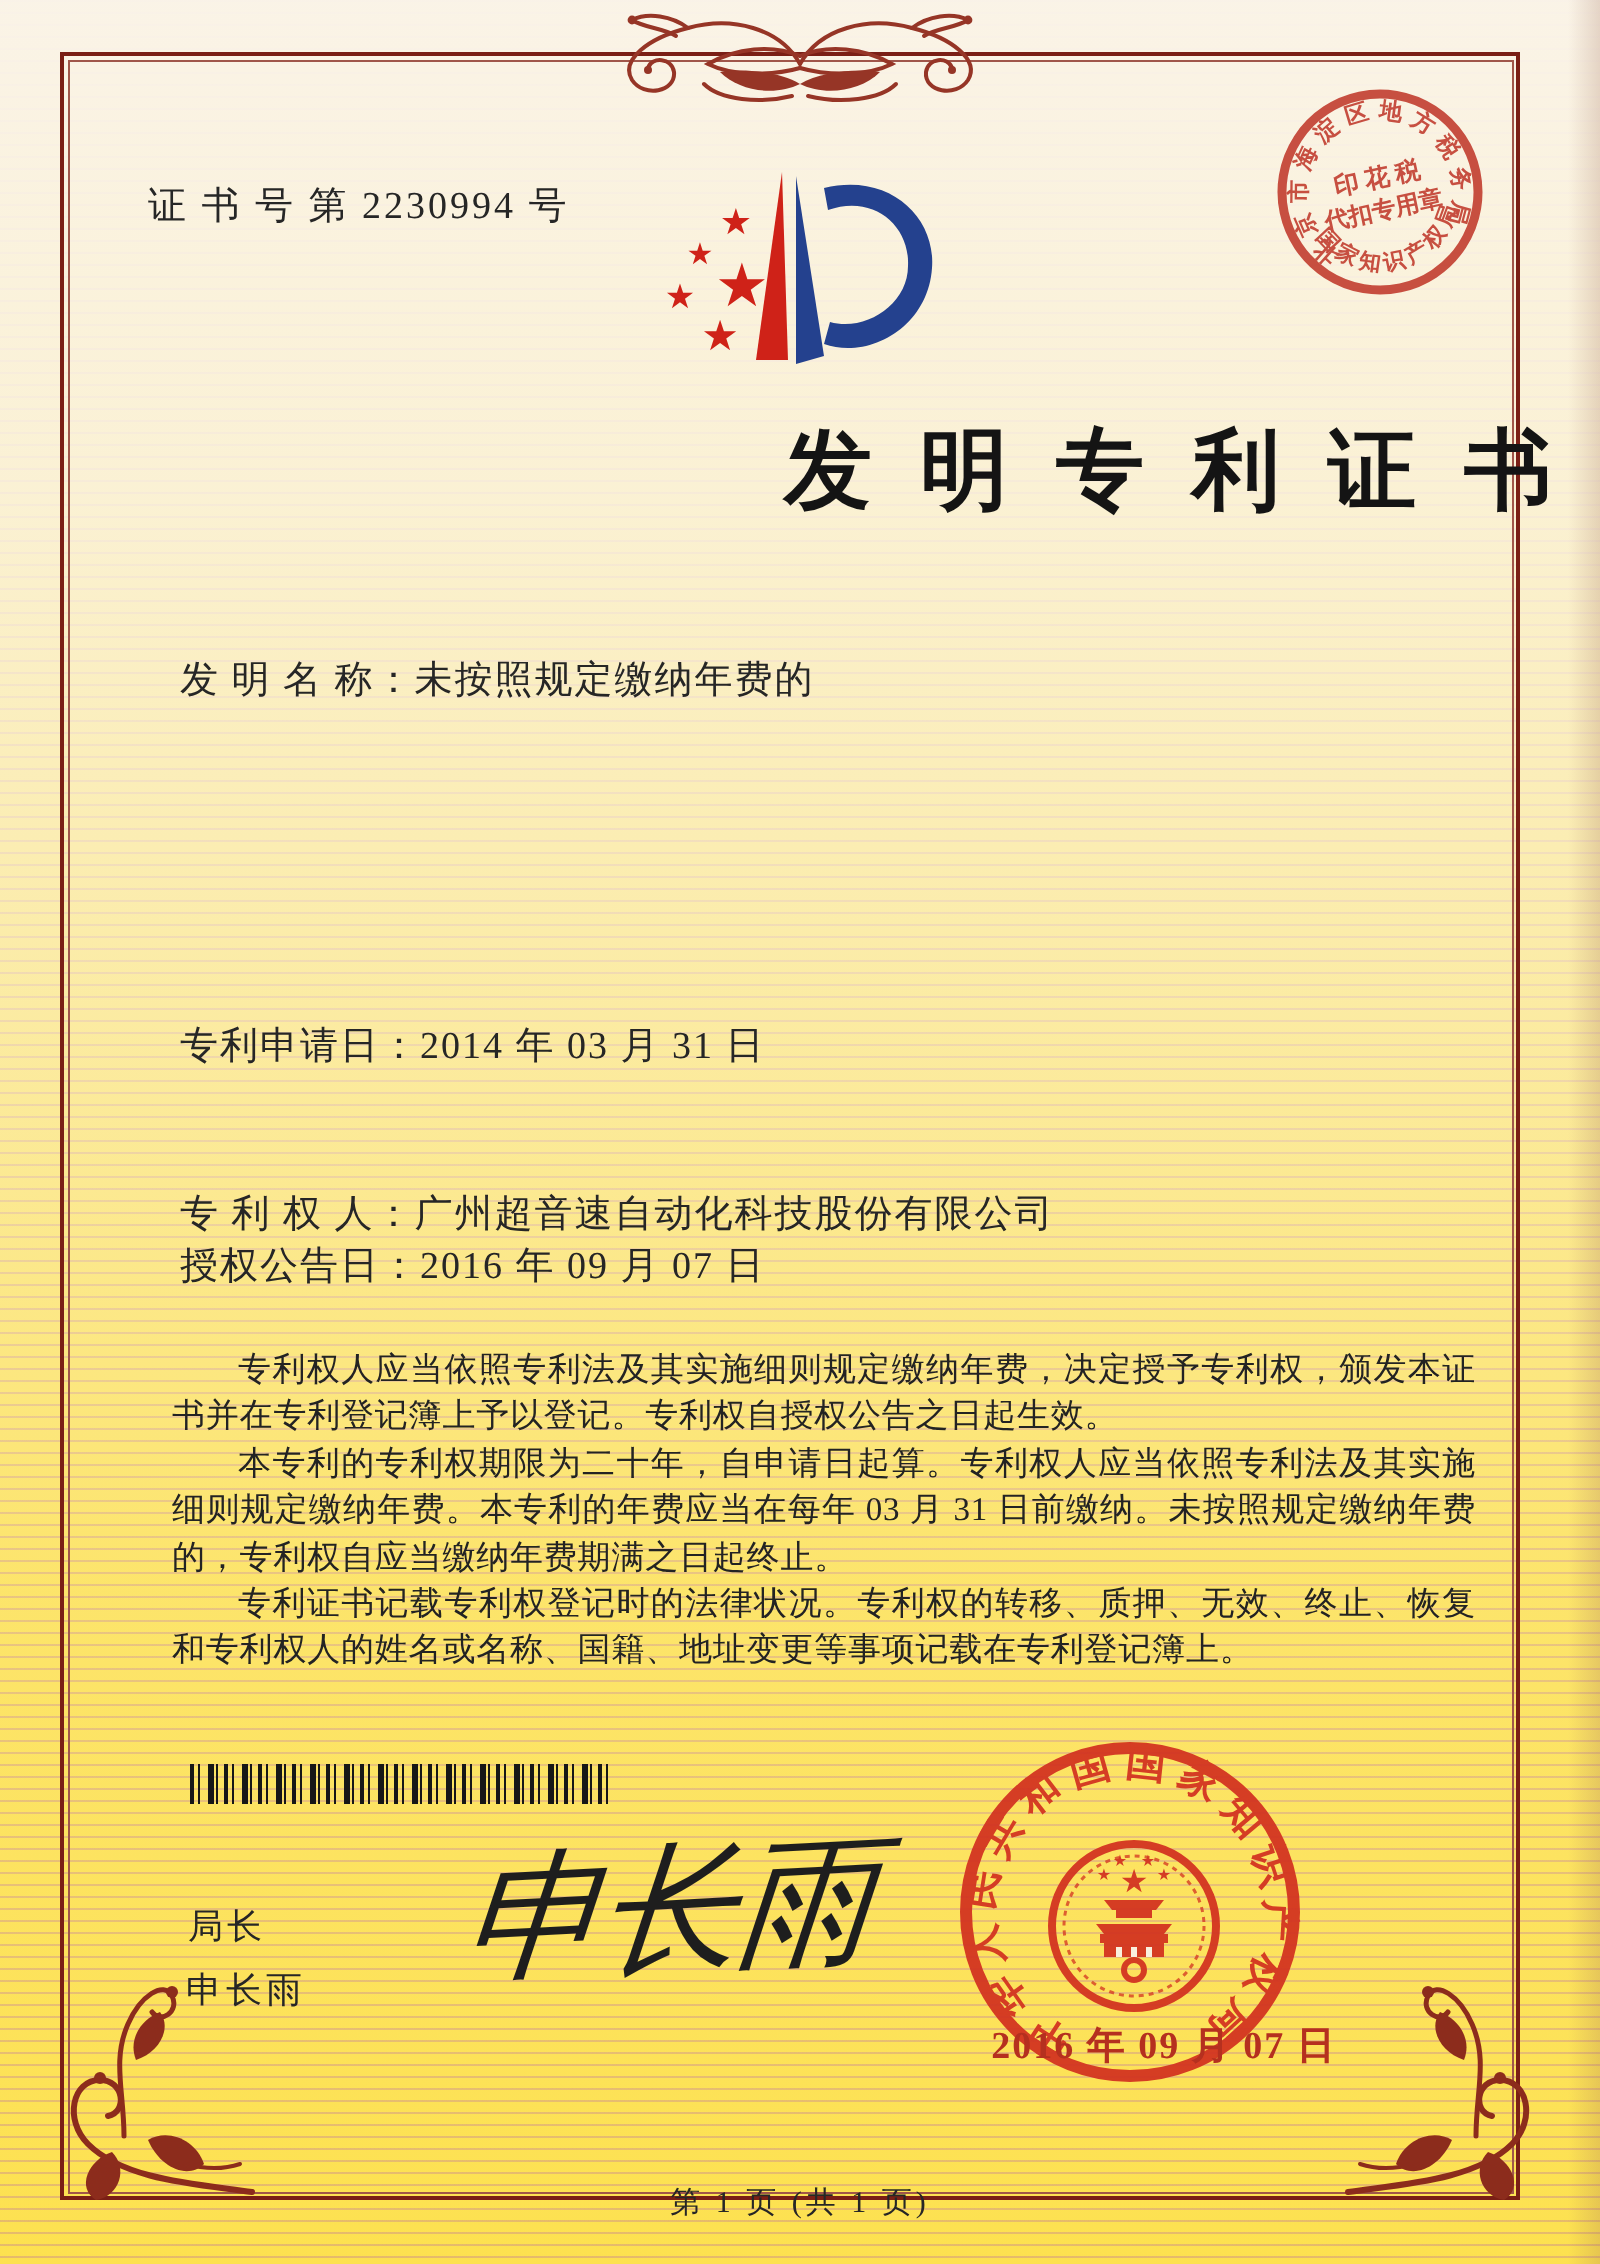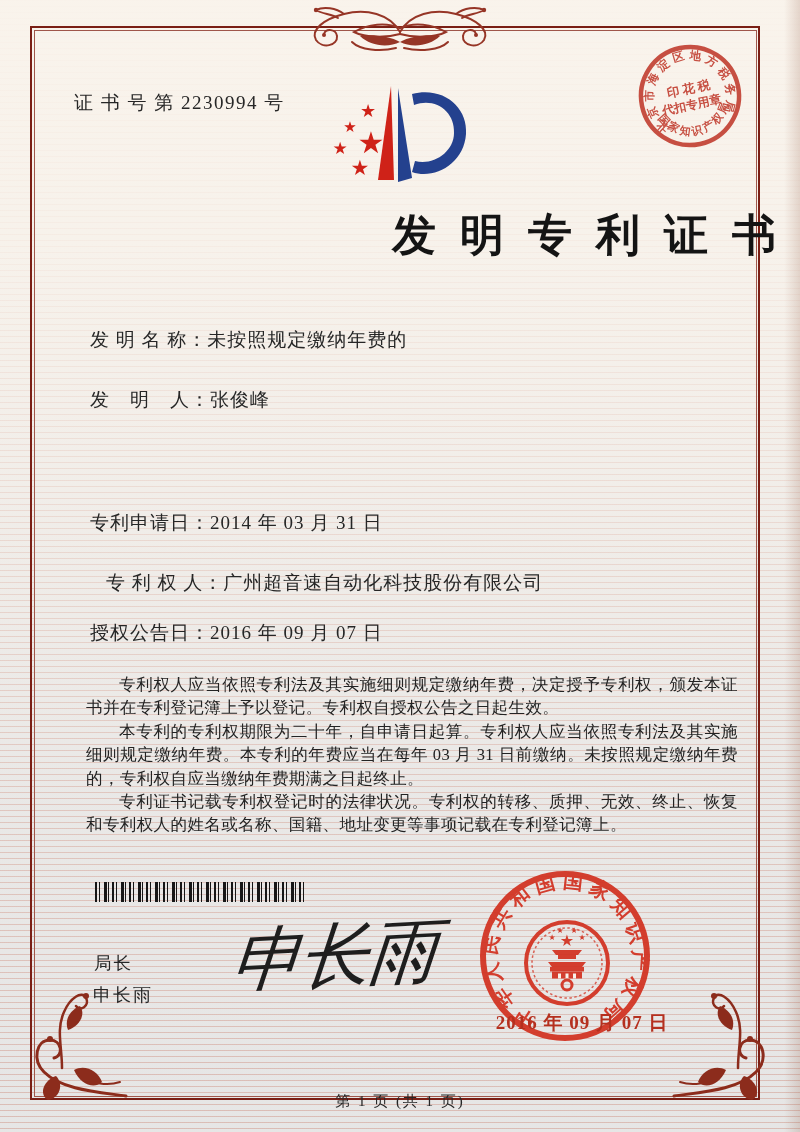--- a/index.html
+++ b/index.html
@@ -1,38 +1,38 @@
 <!DOCTYPE html>
 <html><head>
 <meta charset="utf-8">
 <style>
   html,body{margin:0;padding:0;}
   body{width:800px;height:1132px;position:relative;overflow:hidden;
        font-family:"Liberation Serif","DejaVu Serif",serif;color:#262626;}
-  .paper{position:absolute;inset:0;background:#e5e5e5;}
+  .paper{position:absolute;inset:0;background:#fde047;}
   .texture-lines{position:absolute;inset:0;
     background:repeating-linear-gradient(180deg,rgba(205,142,128,0.5) 0px,rgba(205,142,128,0.5) 1px,rgba(0,0,0,0) 1px,rgba(0,0,0,0) 6px);}
   .texture-fade{position:absolute;inset:0;
     background:linear-gradient(180deg,rgba(250,244,236,0.97) 0%,rgba(250,244,236,0.85) 22%,rgba(250,244,236,0.55) 45%,rgba(250,244,236,0.22) 70%,rgba(250,244,236,0.05) 100%);}
   .vignette{position:absolute;right:0;top:0;bottom:0;width:16px;
     background:linear-gradient(90deg,rgba(0,0,0,0),rgba(150,100,80,0.22));}
   .frame{position:absolute;left:30px;top:26px;right:40px;bottom:32px;border:2.5px solid #7a1f15;}
   .frame-inner{position:absolute;inset:1.5px;border:1px solid #a0564a;}
   .orn-top{position:absolute;left:240px;top:2px;width:320px;height:56px;}
   .orn-corner{position:absolute;width:100px;height:130px;top:972px;}
   .orn-corner.left{left:28px;} .orn-corner.right{left:672px;}
 
   .cert-no{position:absolute;left:74px;top:90px;font-size:19px;letter-spacing:1.5px;white-space:pre;}
   .logo{position:absolute;left:316px;top:80px;width:168px;height:128px;}
   .title{position:absolute;left:0;top:206px;width:100%;text-align:right;
          font-size:44px;font-weight:700;letter-spacing:24px;text-indent:24px;color:#141414;}
 
   .field{position:absolute;left:90px;font-size:19px;white-space:pre;letter-spacing:1px;}
   .field .flabel{white-space:pre;}
-  .f0{top:327px;} .f1{top:387px;} .f2{top:449px;} .f3{top:510px;} .f4{top:570px;margin-left:16px;} .f5{top:620px;}
+  .f0{top:327px;} .f1{top:387px;} .f2{top:449px;} .f3{top:510px;} .f4{top:594px;} .f5{top:620px;}
 
   .body-text{position:absolute;left:86px;top:673px;width:652px;}
   .body-text p{margin:0;font-size:16.5px;line-height:23.4px;text-indent:2em;
                letter-spacing:0.4px;text-align:justify;color:#232323;}
 
   .barcode{position:absolute;left:95px;top:882px;width:213px;height:20px;
     background:repeating-linear-gradient(90deg,#171717 0 2px,rgba(0,0,0,0) 2px 4px,#171717 4px 5px,rgba(0,0,0,0) 5px 9px,#171717 9px 12px,rgba(0,0,0,0) 12px 13px,#171717 13px 14px,rgba(0,0,0,0) 14px 17px);}
 
   .director-title{position:absolute;left:94px;top:951px;font-size:17.5px;letter-spacing:2px;}
   .director-name{position:absolute;left:93px;top:983px;font-size:18px;letter-spacing:2px;}
@@ -125,21 +125,20 @@
         <textPath href="#taxBot" startOffset="2" textLength="90" lengthAdjust="spacing">国家知识产权局</textPath>
       </text>
       <text x="60" y="57" text-anchor="middle" font-size="12.5" font-weight="700" fill="#c0392b">印 花 税</text>
       <text x="60" y="73" text-anchor="middle" font-size="12" font-weight="700" fill="#c0392b">代扣专用章</text>
     </g>
   </svg>
 
   <div class="title">发明专利证书</div>
 
   <div class="field f0"><span class="flabel">发 明 名 称：</span><span class="fvalue">未按照规定缴纳年费的</span></div>
-  <div class="field f1"><span class="flabel">发　明　人：</span><span class="fvalue">张俊峰</span></div>
   <div class="field f3"><span class="flabel">专利申请日：</span><span class="fvalue">2014 年 03 月 31 日</span></div>
   <div class="field f4"><span class="flabel">专 利 权 人：</span><span class="fvalue">广州超音速自动化科技股份有限公司</span></div>
   <div class="field f5"><span class="flabel">授权公告日：</span><span class="fvalue">2016 年 09 月 07 日</span></div>
 
   <div class="body-text">
     <p>专利权人应当依照专利法及其实施细则规定缴纳年费，决定授予专利权，颁发本证书并在专利登记簿上予以登记。专利权自授权公告之日起生效。</p>
     <p>本专利的专利权期限为二十年，自申请日起算。专利权人应当依照专利法及其实施细则规定缴纳年费。本专利的年费应当在每年 03 月 31 日前缴纳。未按照规定缴纳年费的，专利权自应当缴纳年费期满之日起终止。</p>
     <p>专利证书记载专利权登记时的法律状况。专利权的转移、质押、无效、终止、恢复和专利权人的姓名或名称、国籍、地址变更等事项记载在专利登记簿上。</p>
   </div>
 

